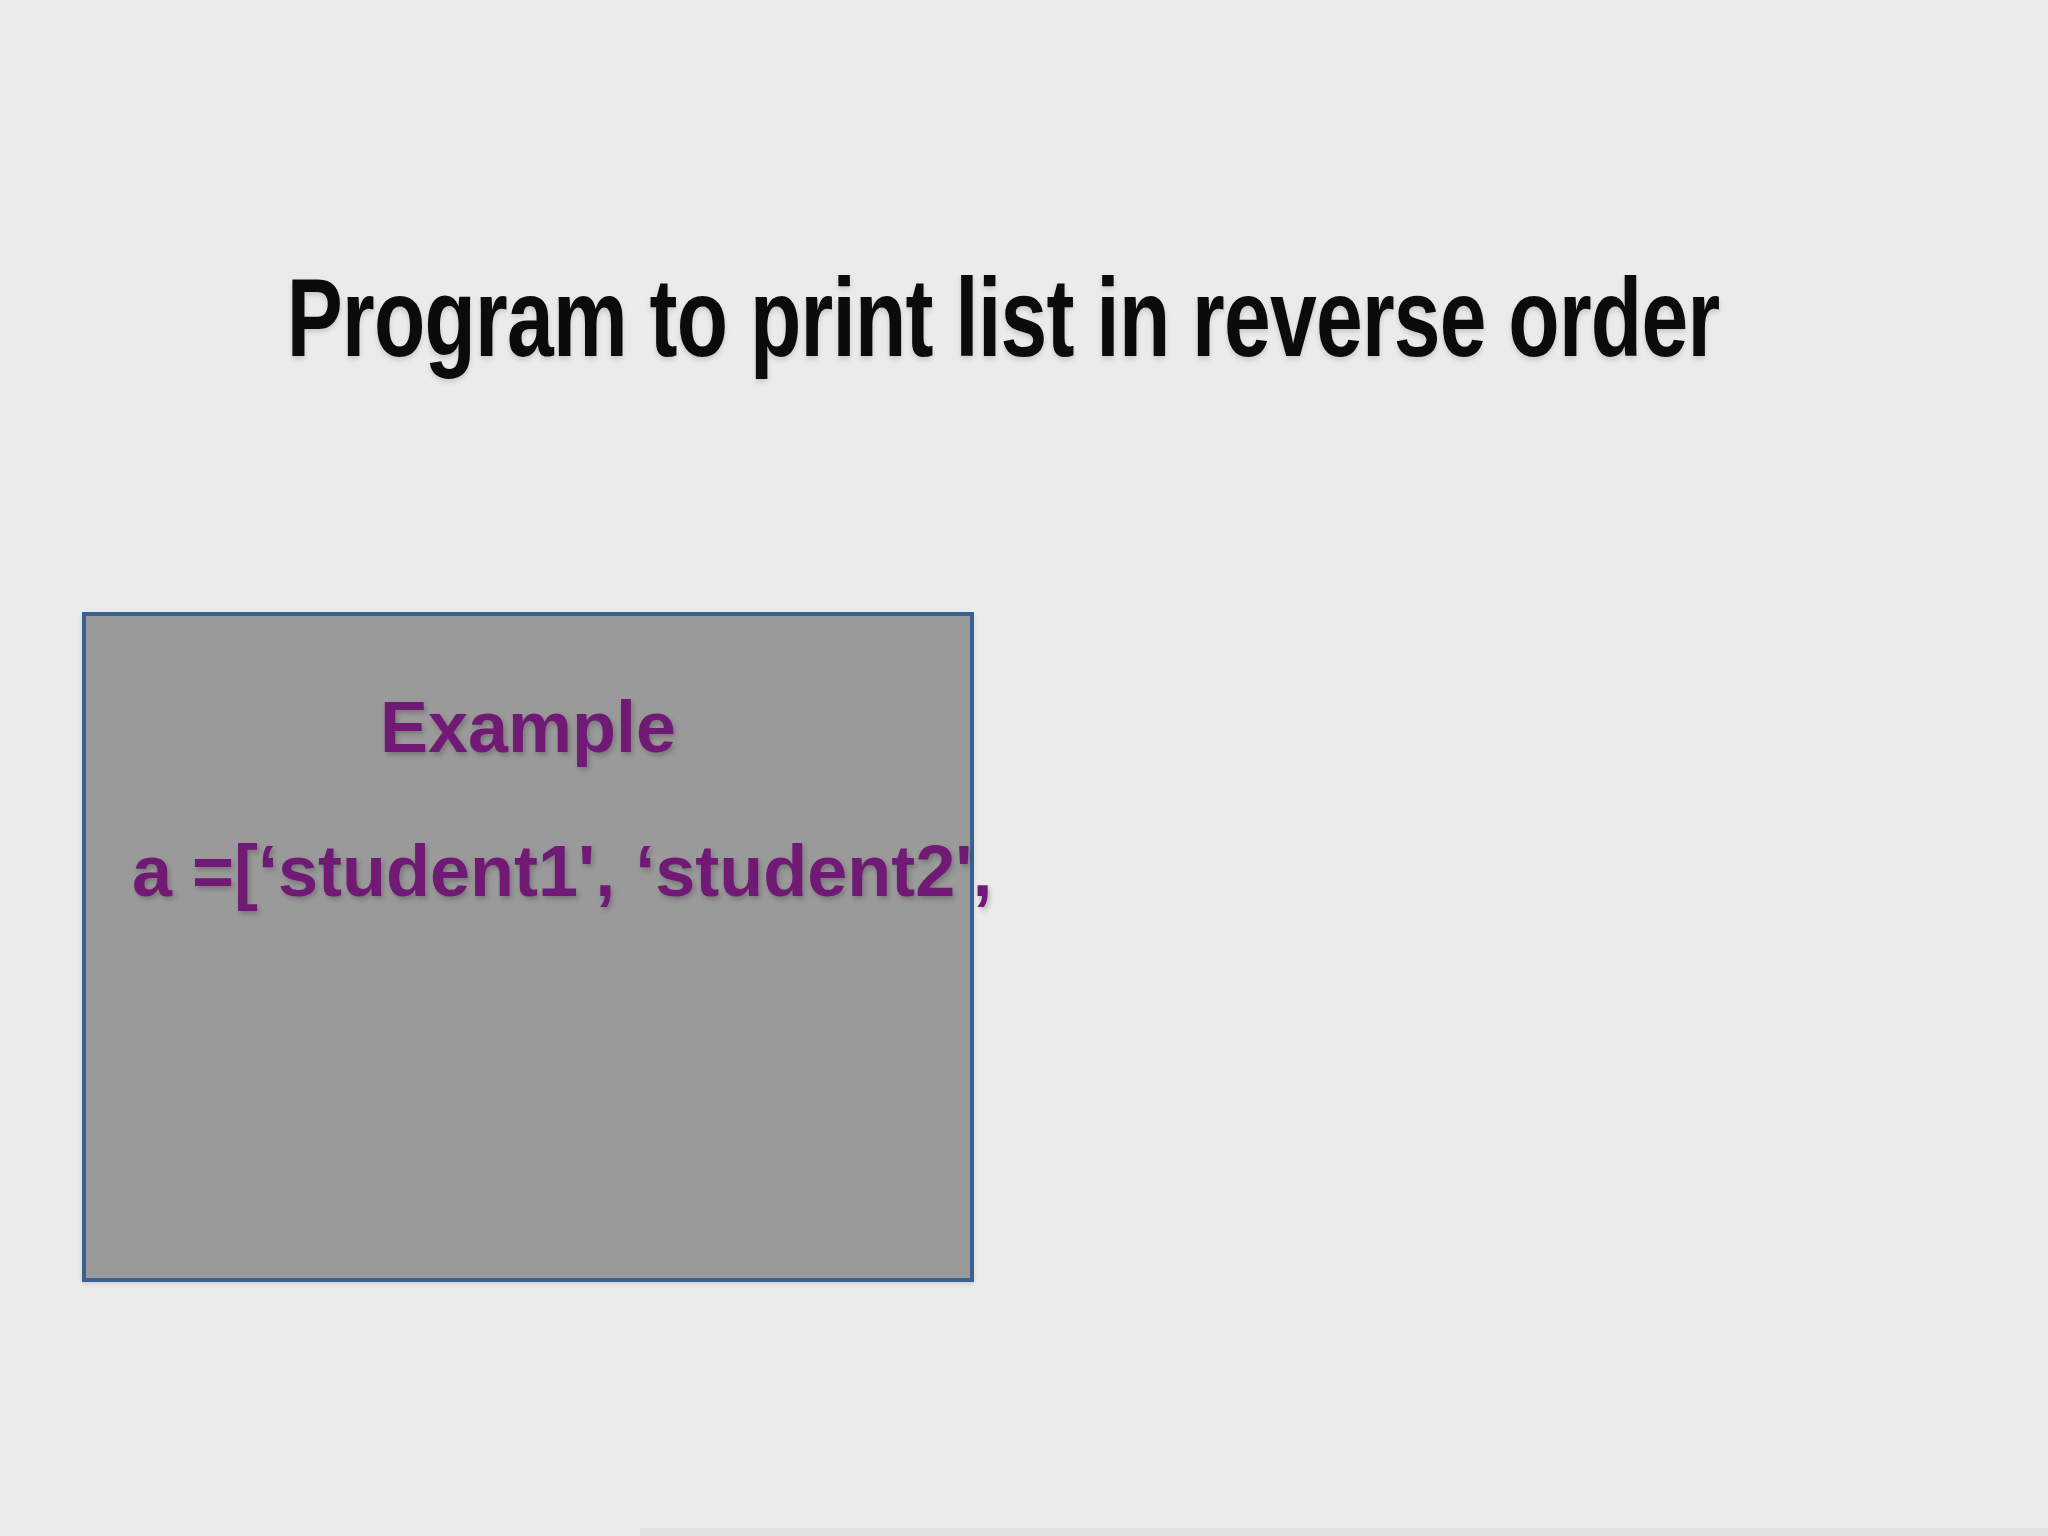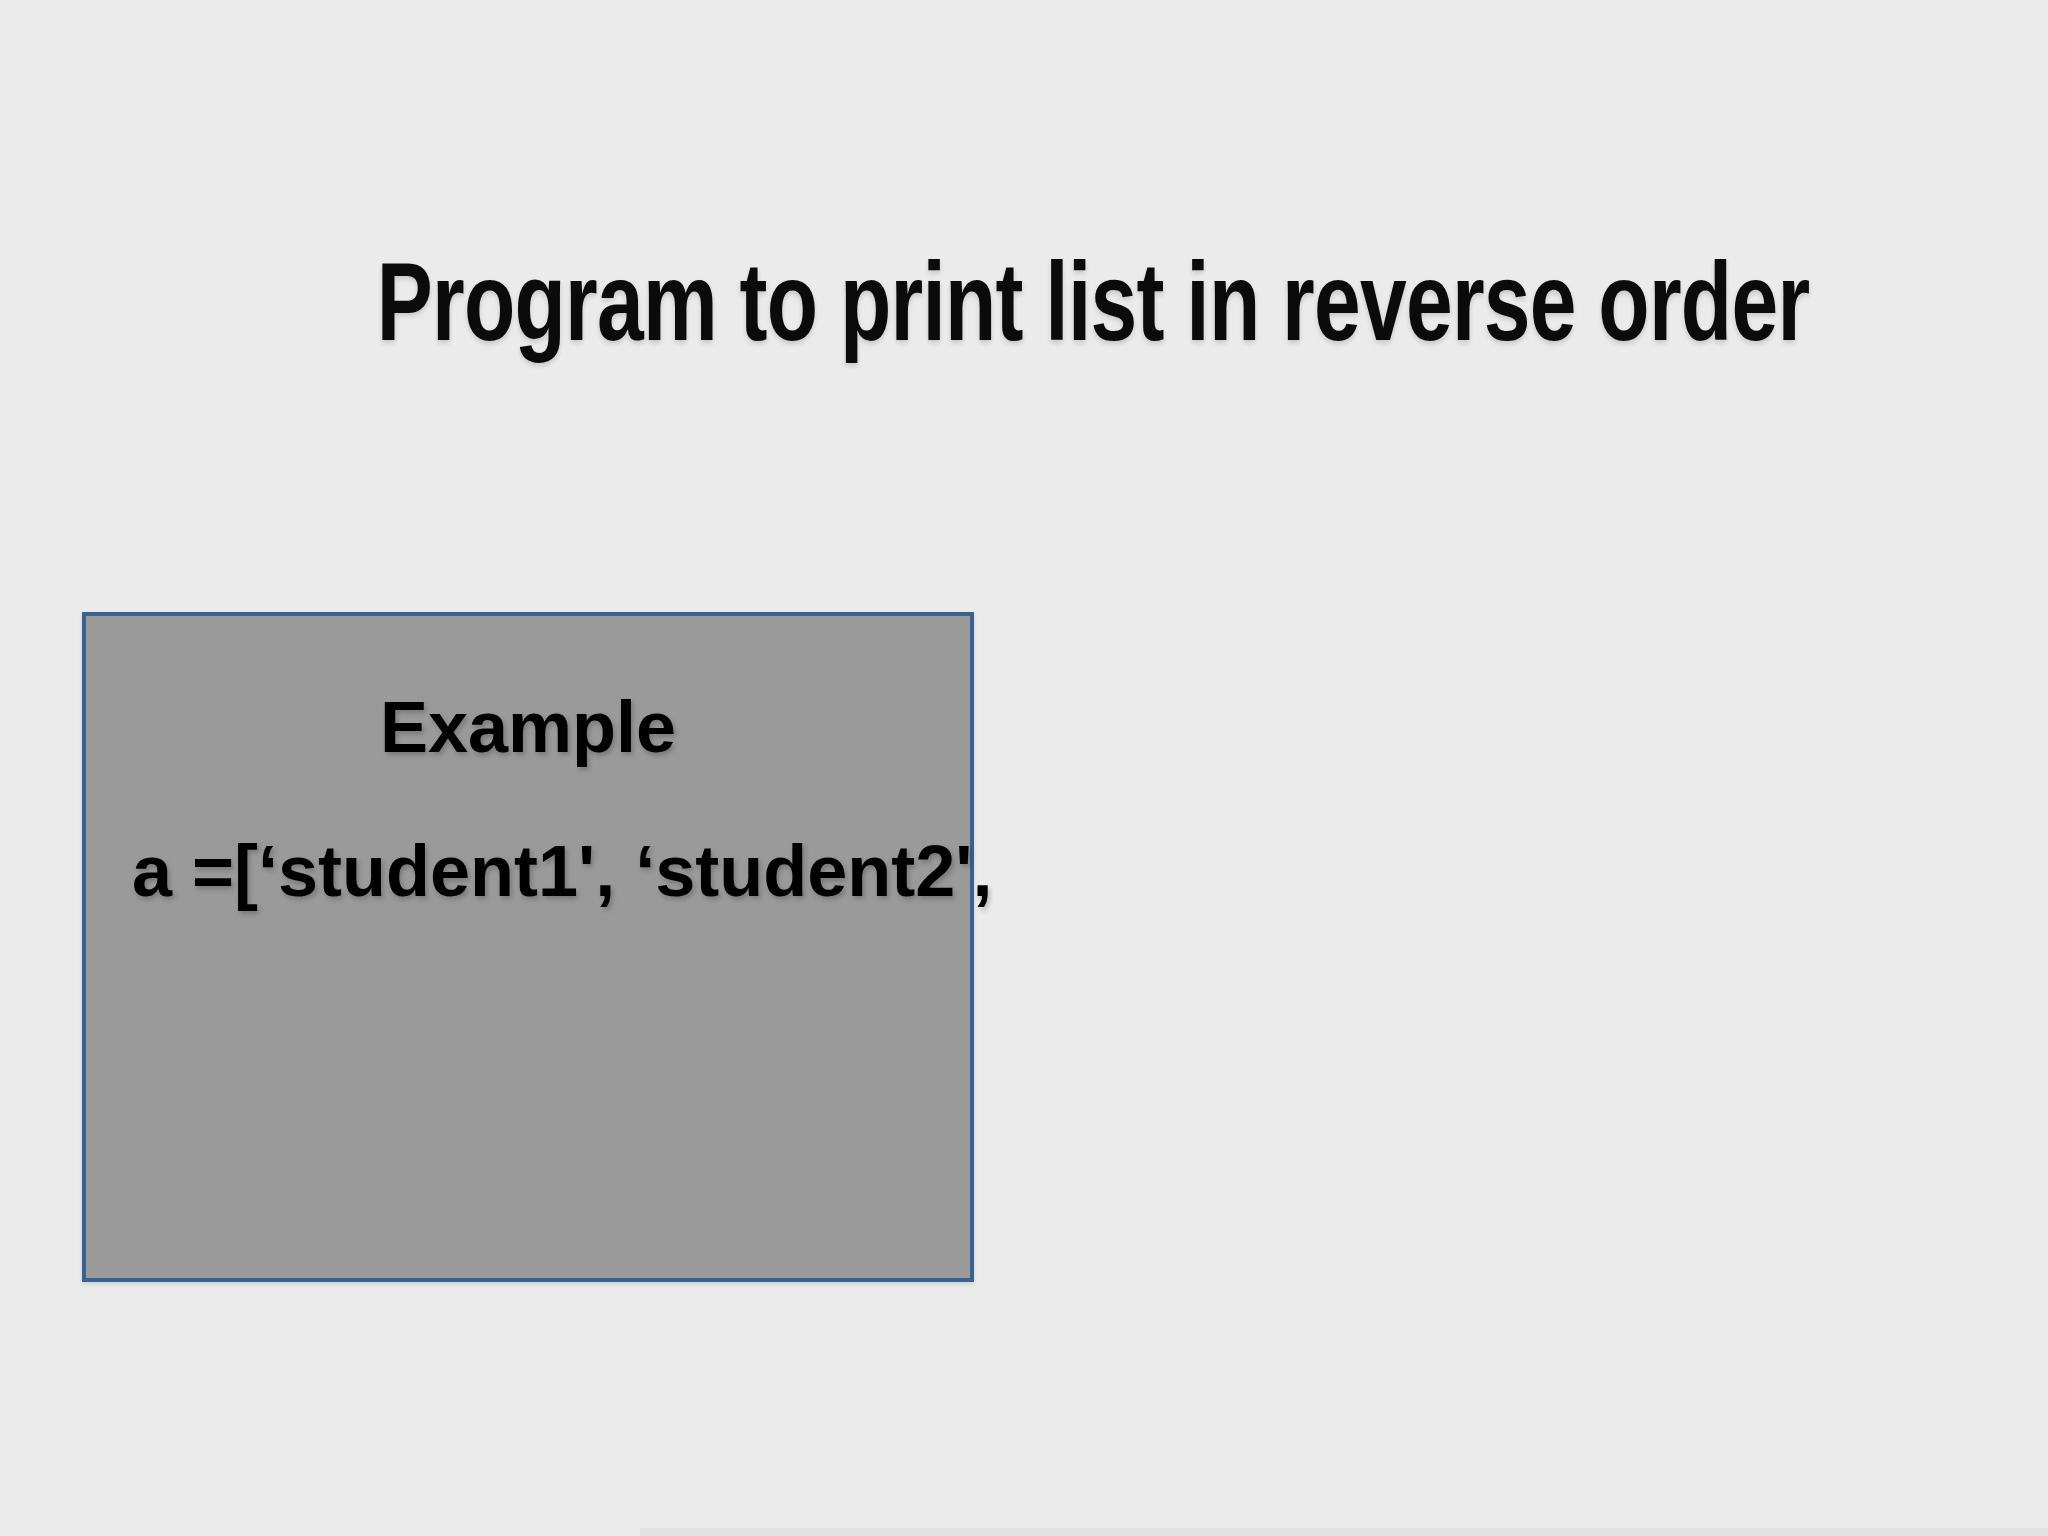--- a/index.html
+++ b/index.html
@@ -14,22 +14,22 @@
     background: #ebebeb;
     overflow: hidden;
     font-family: "Liberation Sans", sans-serif;
   }
 
   
   .title-wrap {
     position: absolute;
     left: 0;
     right: 0;
-    top: 246px;
-    text-align: right;
+    top: 262px;
+    text-align: left;
     white-space: nowrap;
     padding-left: 48px;
   }
   .title-text {
     display: inline-block;
     transform: scaleX(0.75);
     transform-origin: center;
     font-size: 112px;
     line-height: 1;
     font-weight: bold;
@@ -45,21 +45,21 @@
     width: 884px;
     height: 662px;
     background: #9a9a9a;
     border: 4px solid #3a6190;
     box-shadow: 0 2px 4px rgba(0,0,0,0.12);
   }
   .panel-left  { left: 82px; }
   .panel-right { left: 1073px; }
 
   .panel * {
-    color: #000000;
+    color: #701a75;
     font-weight: bold;
     white-space: nowrap;
     text-shadow: 2px 3px 5px rgba(0,0,0,0.22);
   }
 
   
   .example-heading {
     position: absolute;
     left: 0;
     width: 100%;

